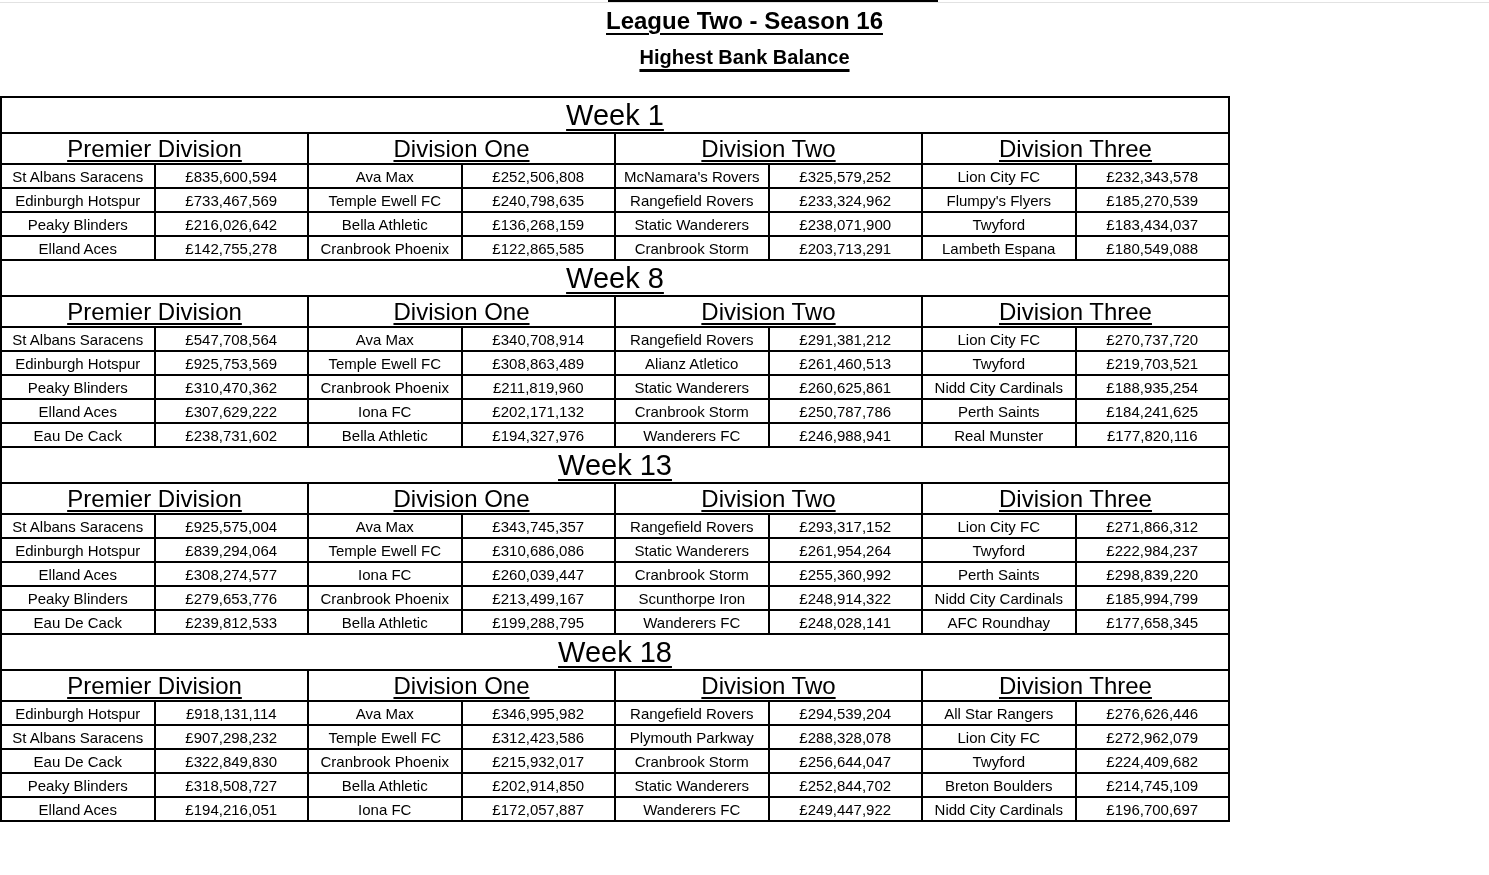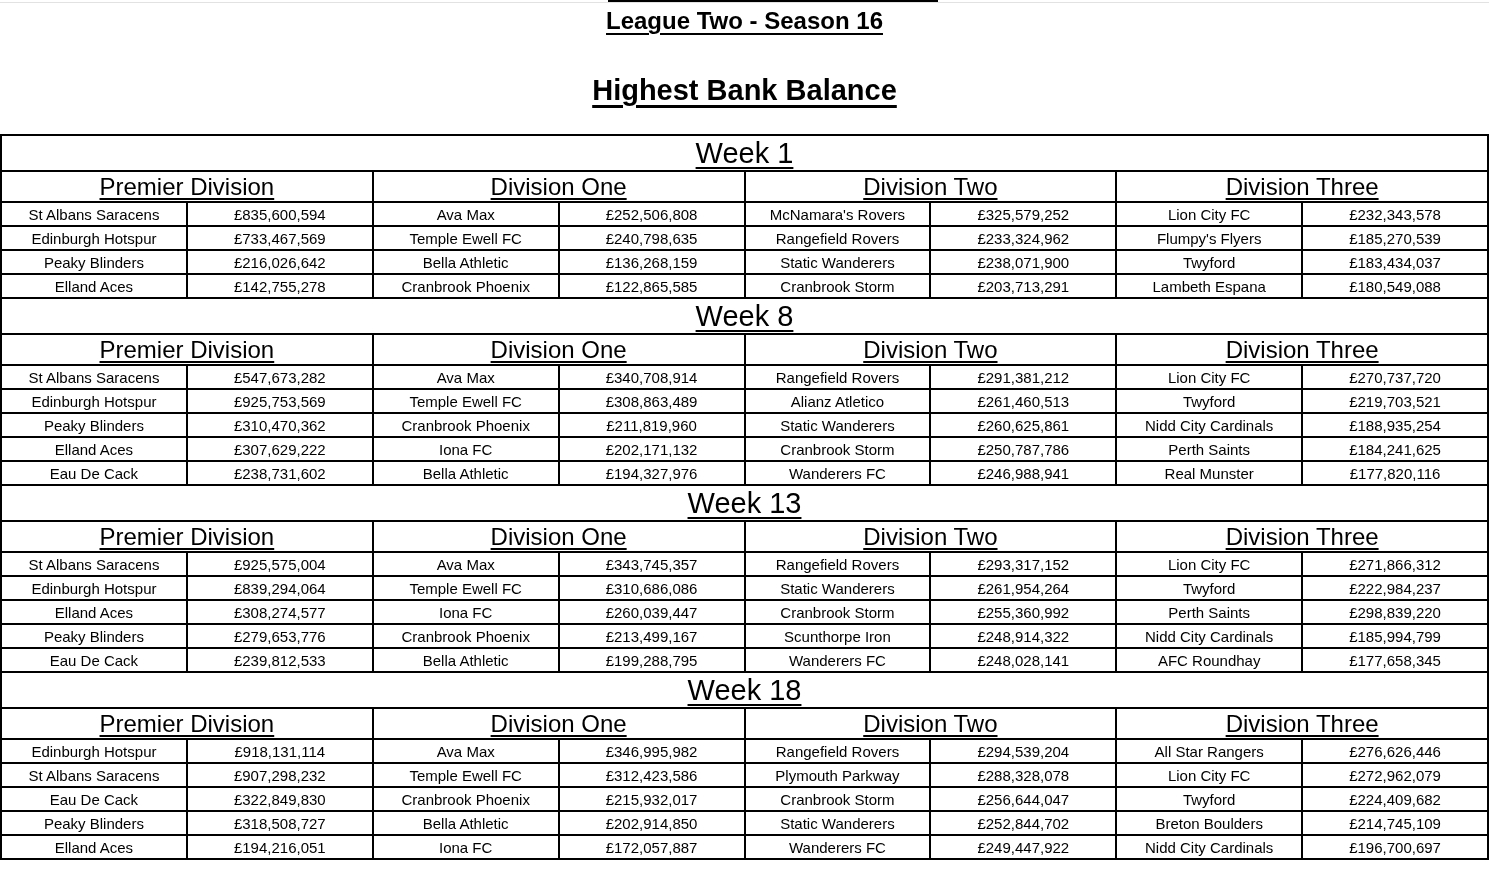--- a/index.html
+++ b/index.html
@@ -30,33 +30,33 @@
   .page-title {
     margin-top: 7px;
     text-align: center;
     font-size: 24px;
     text-decoration: underline;
     text-decoration-thickness: 2px;
     text-underline-offset: 4px;
     font-weight: bold;
   }
   .page-subtitle {
-    margin-top: 39px;
+    margin-top: 11px;
     text-align: center;
-    font-size: 29px;
+    font-size: 20px;
     font-weight: bold;
     text-decoration: underline;
     text-decoration-thickness: 3px;
     text-underline-offset: 5px;
   }
   table.balance-table {
     margin-top: 27px;
     border-collapse: collapse;
     table-layout: fixed;
-    width: 1489px;
+    width: 1230px;
   }
   table.balance-table td {
     border: 2px solid #000;
     text-align: center;
     vertical-align: middle;
     padding: 0;
     white-space: nowrap;
     overflow: hidden;
   }
   td.week-cell {
@@ -144,21 +144,21 @@
           <td class="week-cell" colspan="8">Week 8</td>
         </tr>
         <tr>
           <td class="division-cell" colspan="2">Premier Division</td>
           <td class="division-cell" colspan="2">Division One</td>
           <td class="division-cell" colspan="2">Division Two</td>
           <td class="division-cell" colspan="2">Division Three</td>
         </tr>
         <tr>
           <td class="team-cell">St Albans Saracens</td>
-          <td class="balance-cell">£547,673,282</td>
+          <td class="balance-cell">£547,708,564</td>
           <td class="team-cell">Ava Max</td>
           <td class="balance-cell">£340,708,914</td>
           <td class="team-cell">Rangefield Rovers</td>
           <td class="balance-cell">£291,381,212</td>
           <td class="team-cell">Lion City FC</td>
           <td class="balance-cell">£270,737,720</td>
         </tr>
         <tr>
           <td class="team-cell">Edinburgh Hotspur</td>
           <td class="balance-cell">£925,753,569</td>

